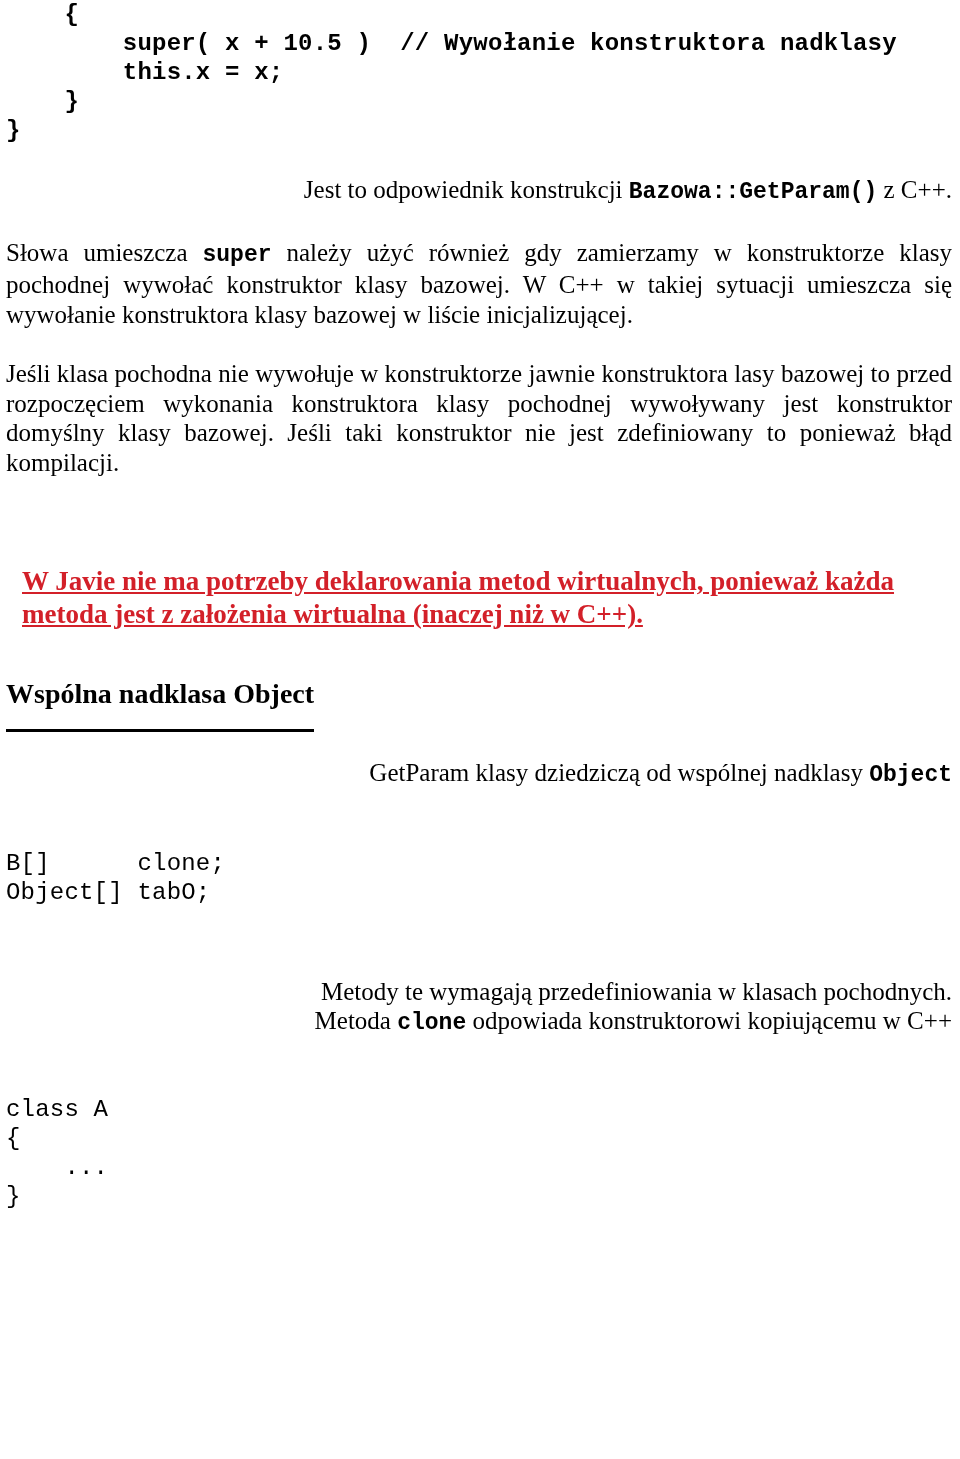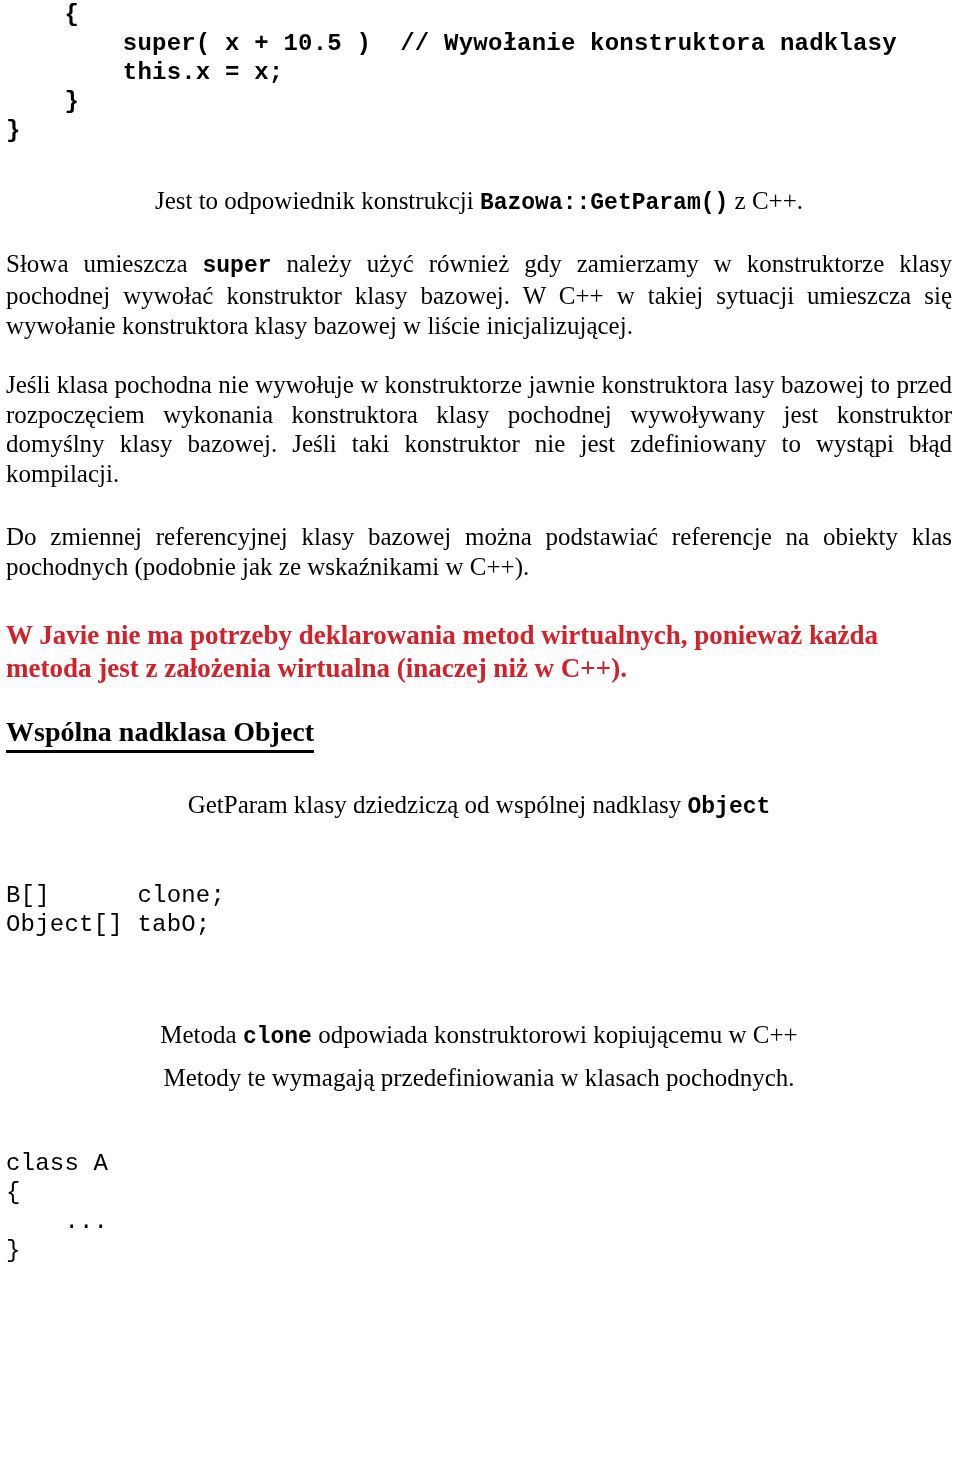--- a/index.html
+++ b/index.html
@@ -38,51 +38,51 @@
 
   
   p.para {
     font-size: 25px;
     line-height: 29.5px;
     margin: 0;
     text-align: justify;
     text-justify: inter-word;
   }
   p.para.nojust {
-    text-align: center;
-    margin-top: 11px;
+    text-align: right;
   }
   p.para .mono {
     font-family: "Liberation Mono", "DejaVu Sans Mono", monospace;
     font-weight: bold;
     font-size: 23px;
     letter-spacing: 0px;
   }
   p.para .bold {
     font-weight: bold;
   }
 
   
   p.red {
     font-size: 27px;
     line-height: 33px;
     font-weight: bold;
-    margin: 0;
+    margin: 16px;
     text-align: left;
+    text-decoration: underline;
   }
 
   
   h2.heading {
     font-size: 28px;
     line-height: 34px;
     font-weight: bold;
     margin: 0;
     display: inline-block;
     border-bottom: 3px solid #000;
-    padding-bottom: 1px;
+    padding-bottom: 18px;
   }
   .sp-18 { height: 18px; }
   .sp-26 { height: 26px; }
   .sp-28 { height: 28px; }
   .sp-30 { height: 30px; }
   .sp-34 { height: 34px; }
   .sp-38 { height: 38px; }
 </style>
 </head>
 <body>
@@ -98,25 +98,24 @@
   <div class="sp-30"></div>
 
   <p class="para nojust"><span>Jest to odpowiednik konstrukcji </span><span class="mono">Bazowa::GetParam()</span><span> z C++.</span></p>
 
   <div class="sp-30"></div>
 
   <p class="para"><span>Słowa umieszcza </span><span class="mono">super</span><span> należy użyć również gdy zamierzamy w konstruktorze klasy pochodnej wywołać konstruktor klasy bazowej. W C++ w takiej sytuacji umieszcza się wywołanie konstruktora klasy bazowej w liście inicjalizującej.</span></p>
 
   <div class="sp-30"></div>
 
-  <p class="para">Jeśli klasa pochodna nie wywołuje w konstruktorze jawnie konstruktora lasy bazowej to przed rozpoczęciem wykonania konstruktora klasy pochodnej wywoływany jest konstruktor domyślny klasy bazowej. Jeśli taki konstruktor nie jest zdefiniowany to wystąpi błąd kompilacji.</p>
+  <p class="para">Jeśli klasa pochodna nie wywołuje w konstruktorze jawnie konstruktora lasy bazowej to przed rozpoczęciem wykonania konstruktora klasy pochodnej wywoływany jest konstruktor domyślny klasy bazowej. Jeśli taki konstruktor nie jest zdefiniowany to ponieważ błąd kompilacji.</p>
 
   <div class="sp-34"></div>
 
-  <p class="para">Do zmiennej referencyjnej klasy bazowej można podstawiać referencje na obiekty klas pochodnych (podobnie jak ze wskaźnikami w C++).</p>
 
   <div class="sp-38"></div>
 
   <p class="red" style="color:#D32029;">W Javie nie ma potrzeby deklarowania metod wirtualnych, ponieważ każda metoda jest z założenia wirtualna (inaczej niż w C++).</p>
 
   <div class="sp-30"></div>
 
   <div>
     <h2 class="heading">Wspólna nadklasa Object</h2>
   </div>
@@ -134,22 +133,22 @@
 Object[] tabO;</pre>
 
   <div class="sp-26"></div>
 
 
   <div class="sp-18"></div>
 
 
   <div class="sp-26"></div>
 
+  <p class="para nojust">Metody te wymagają przedefiniowania w klasach pochodnych.</p>
   <p class="para nojust"><span>Metoda </span><span class="mono">clone</span><span> odpowiada konstruktorowi kopiującemu w C++</span></p>
-  <p class="para nojust">Metody te wymagają przedefiniowania w klasach pochodnych.</p>
 
   <div class="sp-30"></div>
 
 
   <div class="sp-26"></div>
 
   <pre class="code">class A
 {
     ...
 }</pre>

